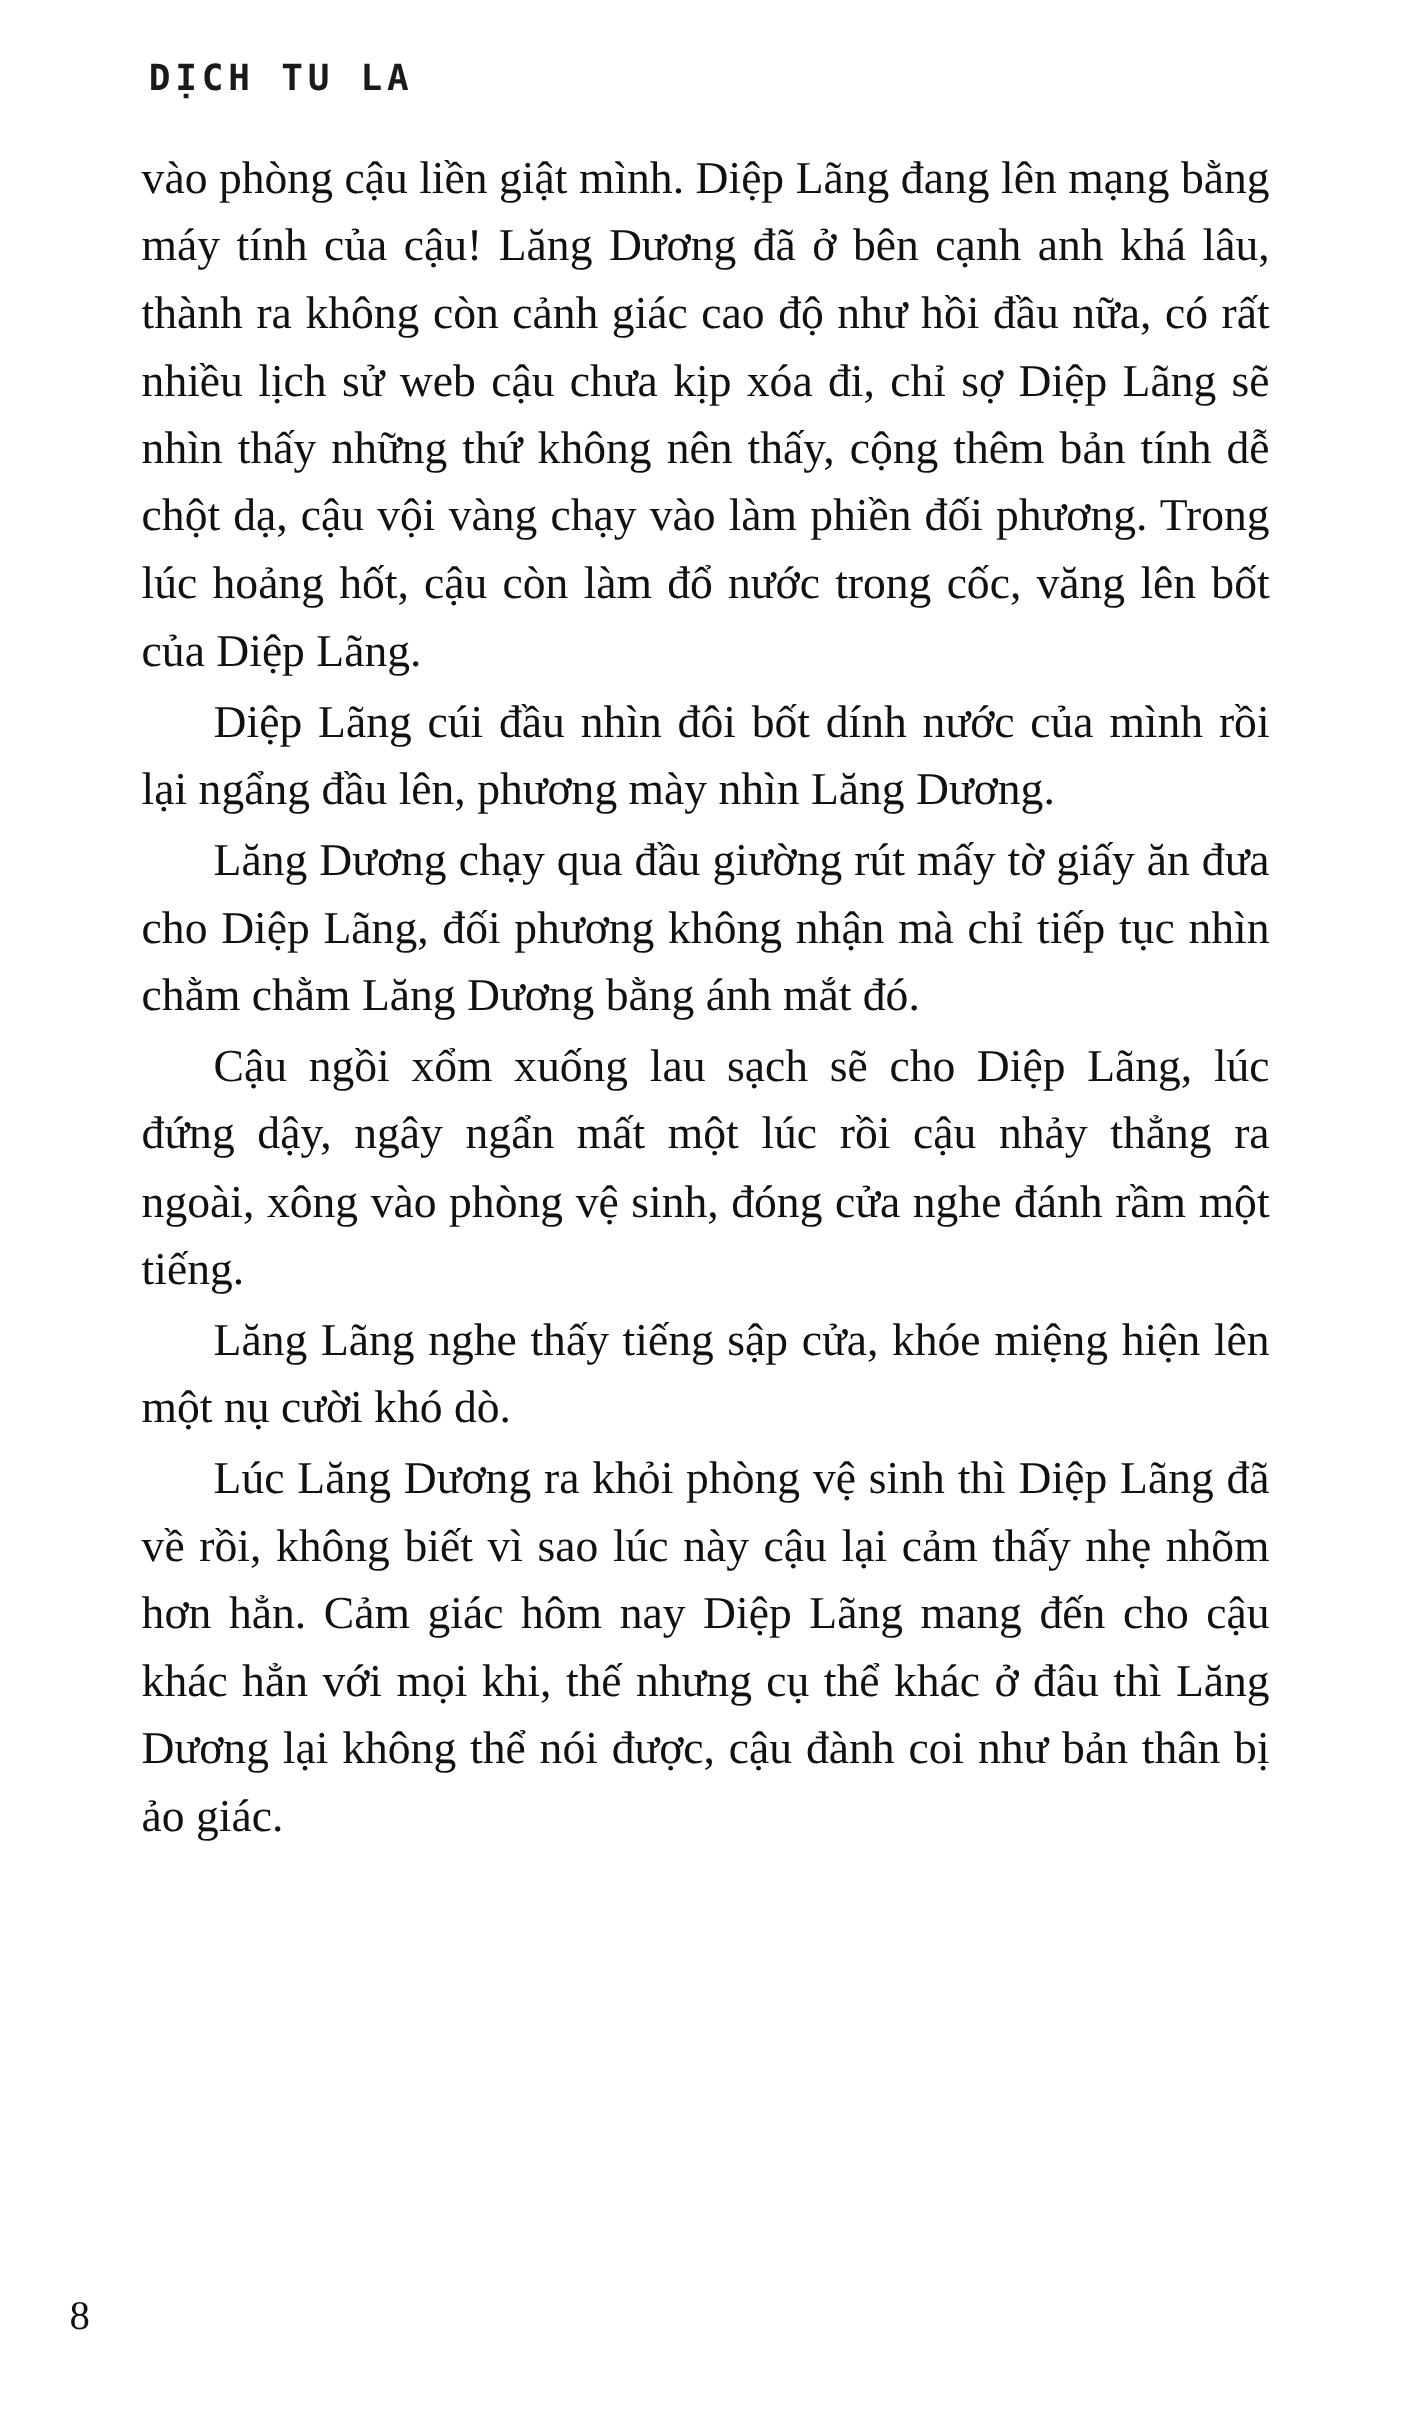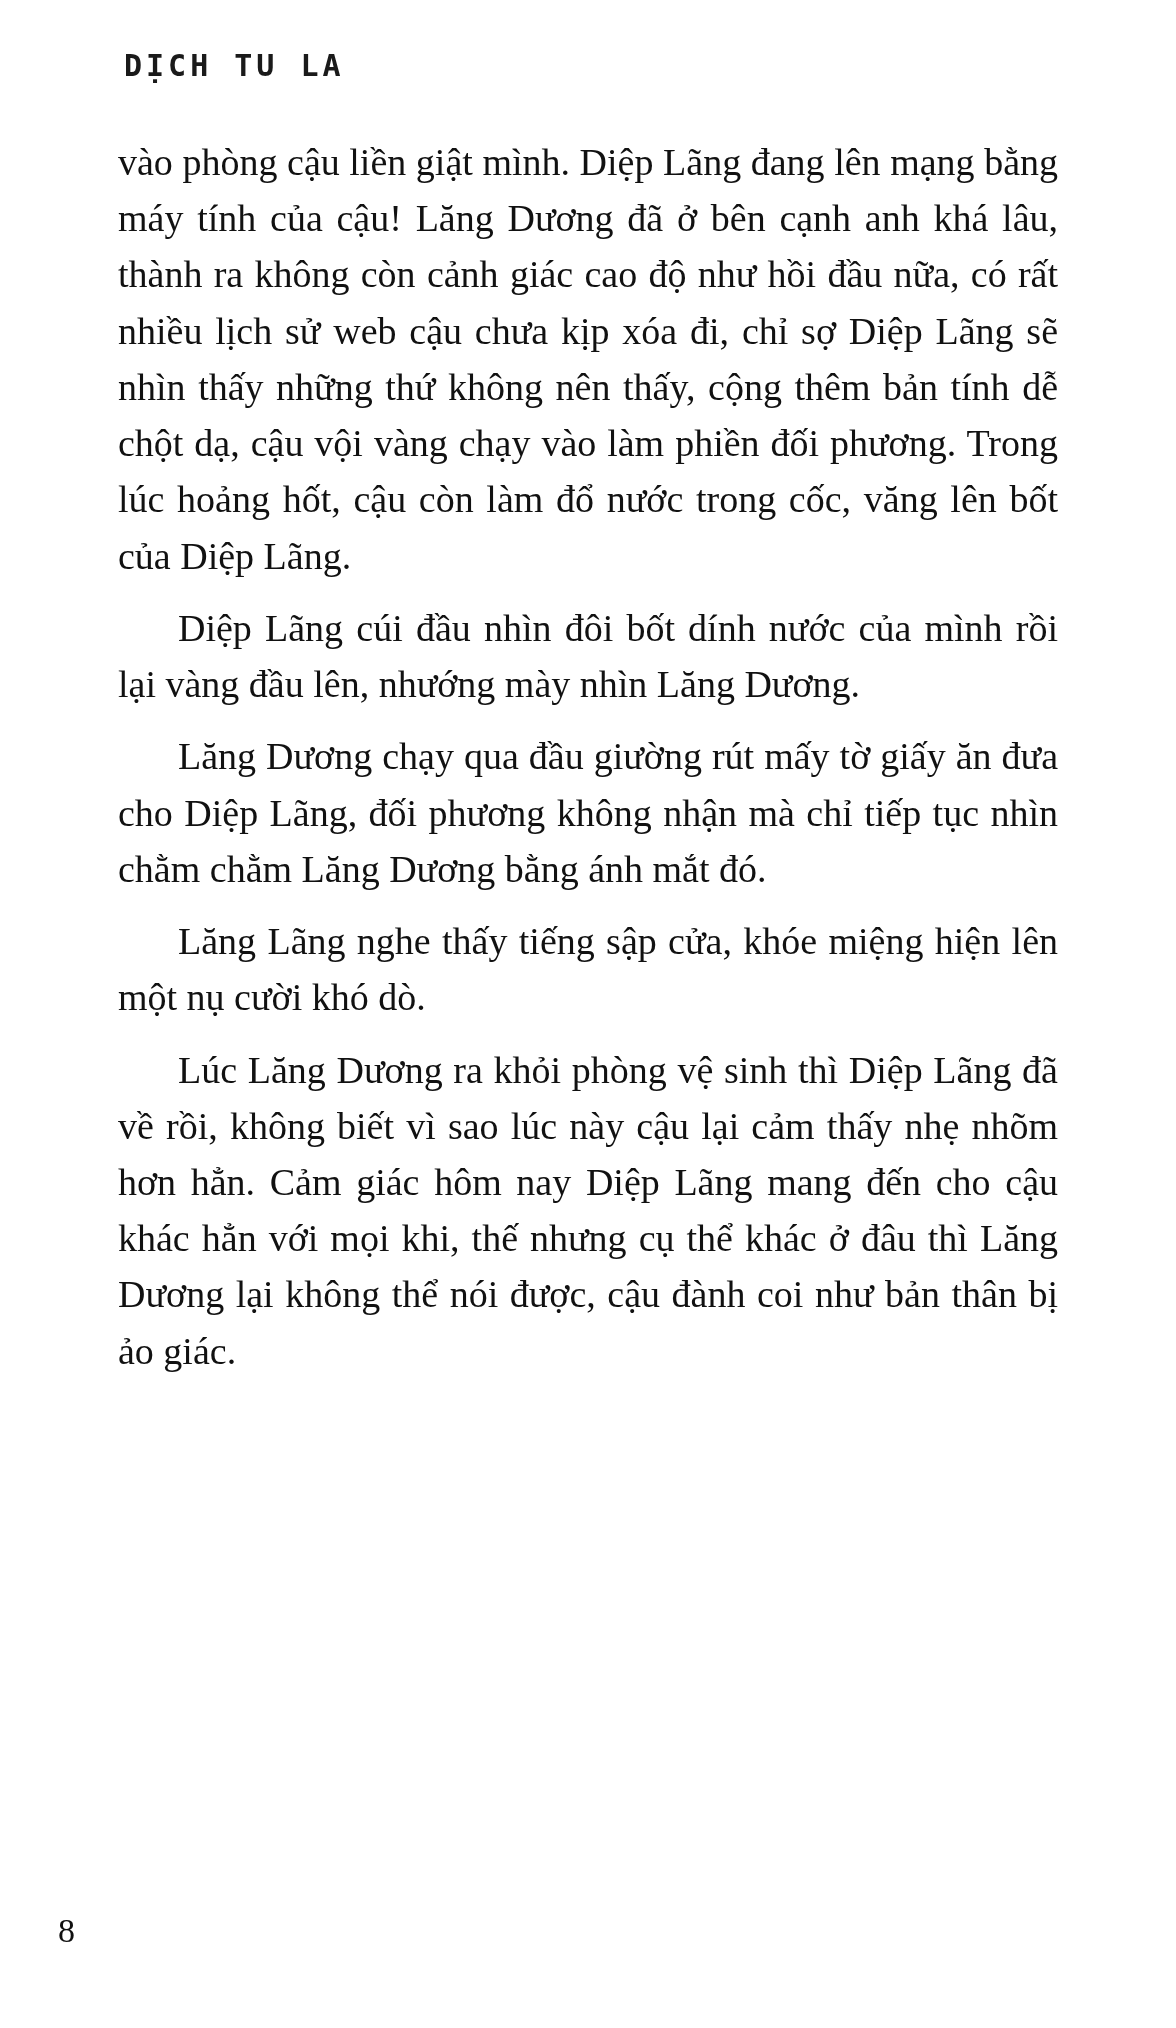--- a/index.html
+++ b/index.html
@@ -40,21 +40,21 @@
     top: 118px;
     width: 940px;
     font-family: "Liberation Serif", serif;
     font-size: 38px;
     line-height: 1.48;
     color: #111111;
     text-align: justify;
     text-justify: inter-word;
   }
   .body-text p {
-    margin: 16px 0 2px 0;
+    margin: 3px 0 2px 0;
     font-family: Liberation Serif, serif;
   }
   .body-text p.indent {
     text-indent: 60px;
   }
   .folio {
     position: absolute;
     left: 58px;
     top: 1912px;
     font-family: "Liberation Serif", serif;
@@ -64,21 +64,22 @@
 </style>
 </head>
 <body>
 
 <div class="page">
 
   <div class="running-head">DỊCH TU LA</div>
 
   <div class="body-text">
     <p>vào phòng cậu liền giật mình. Diệp Lãng đang lên mạng bằng máy tính của cậu! Lăng Dương đã ở bên cạnh anh khá lâu, thành ra không còn cảnh giác cao độ như hồi đầu nữa, có rất nhiều lịch sử web cậu chưa kịp xóa đi, chỉ sợ Diệp Lãng sẽ nhìn thấy những thứ không nên thấy, cộng thêm bản tính dễ chột dạ, cậu vội vàng chạy vào làm phiền đối phương. Trong lúc hoảng hốt, cậu còn làm đổ nước trong cốc, văng lên bốt của Diệp Lãng.</p>
-    <p class="indent">Diệp Lãng cúi đầu nhìn đôi bốt dính nước của mình rồi lại vàng đầu lên, nhướng mày nhìn Lăng Dương.</p>
+    <p class="indent">Diệp Lãng cúi đầu nhìn đôi bốt dính nước của mình rồi lại ngẩng đầu lên, phương mày nhìn Lăng Dương.</p>
     <p class="indent">Lăng Dương chạy qua đầu giường rút mấy tờ giấy ăn đưa cho Diệp Lãng, đối phương không nhận mà chỉ tiếp tục nhìn chằm chằm Lăng Dương bằng ánh mắt đó.</p>
+    <p class="indent">Cậu ngồi xổm xuống lau sạch sẽ cho Diệp Lãng, lúc đứng dậy, ngây ngẩn mất một lúc rồi cậu nhảy thẳng ra ngoài, xông vào phòng vệ sinh, đóng cửa nghe đánh rầm một tiếng.</p>
     <p class="indent">Lăng Lãng nghe thấy tiếng sập cửa, khóe miệng hiện lên một nụ cười khó dò.</p>
     <p class="indent">Lúc Lăng Dương ra khỏi phòng vệ sinh thì Diệp Lãng đã về rồi, không biết vì sao lúc này cậu lại cảm thấy nhẹ nhõm hơn hẳn. Cảm giác hôm nay Diệp Lãng mang đến cho cậu khác hẳn với mọi khi, thế nhưng cụ thể khác ở đâu thì Lăng Dương lại không thể nói được, cậu đành coi như bản thân bị ảo giác.</p>
   </div>
 
   <div class="folio">8</div>
 
 </div>
 
 </body></html>

